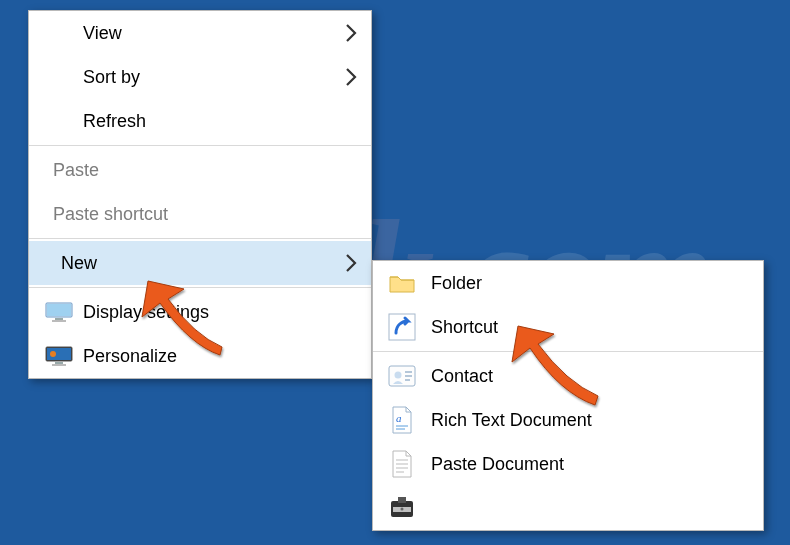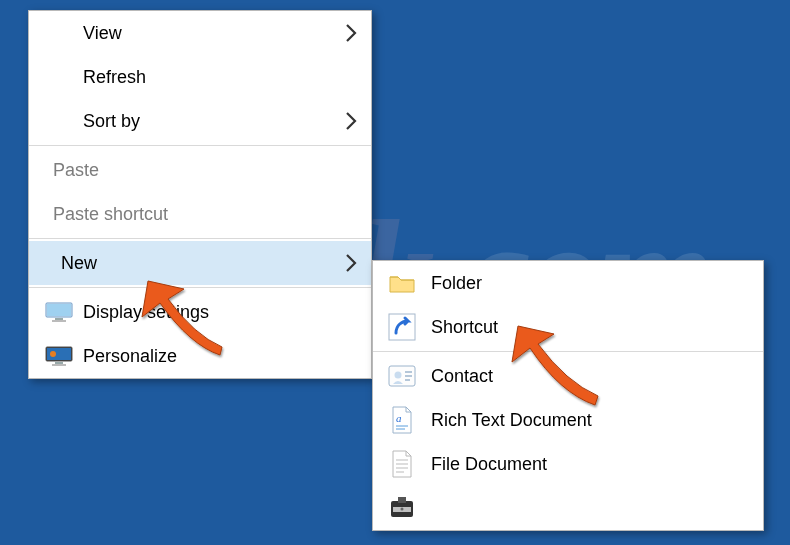--- a/index.html
+++ b/index.html
@@ -86,29 +86,29 @@
 <div class="menu main">
   <div class="item">
     <span>View</span>
     <span class="chev">
       <svg width="12" height="20">
           <path d="M2 2 L10 10 L2 18" stroke="#333" stroke-width="2.2" fill="none"></path>
         </svg>
     </span>
   </div>
   <div class="item">
-    <span>Refresh</span>
-  </div>
-  <div class="item">
     <span>Sort by</span>
     <span class="chev">
       <svg width="12" height="20">
           <path d="M2 2 L10 10 L2 18" stroke="#333" stroke-width="2.2" fill="none"></path>
         </svg>
     </span>
+  </div>
+  <div class="item">
+    <span>Refresh</span>
   </div>
   <div class="sep"></div>
   <div class="item disabled">
     <span>Paste</span>
   </div>
   <div class="item disabled">
     <span>Paste shortcut</span>
   </div>
   <div class="sep"></div>
   <div class="item hover">
@@ -194,21 +194,21 @@
     <span class="ico">
       <svg width="24" height="28">
         <path d="M3 1 h13 l5 5 v21 h-18 z" fill="#fff" stroke="#b8b8b8"></path>
         <path d="M16 1 v5 h5" fill="none" stroke="#b8b8b8"></path>
         <line x1="6" y1="10" x2="18" y2="10" stroke="#bbb"></line>
         <line x1="6" y1="14" x2="18" y2="14" stroke="#bbb"></line>
         <line x1="6" y1="18" x2="18" y2="18" stroke="#bbb"></line>
         <line x1="6" y1="22" x2="14" y2="22" stroke="#bbb"></line>
       </svg>
     </span>
-    <span>File Document</span>
+    <span>Paste Document</span>
   </div>
   <div class="item">
     <span class="ico">
       <svg width="28" height="26">
         <rect x="3" y="6" width="22" height="16" rx="2" fill="#333"></rect>
         <rect x="10" y="2" width="8" height="6" fill="#555"></rect>
         <rect x="5" y="12" width="18" height="5" fill="#c0c0c0"></rect>
         <circle cx="14" cy="14" r="1.5" fill="#666"></circle>
       </svg>
     </span>

